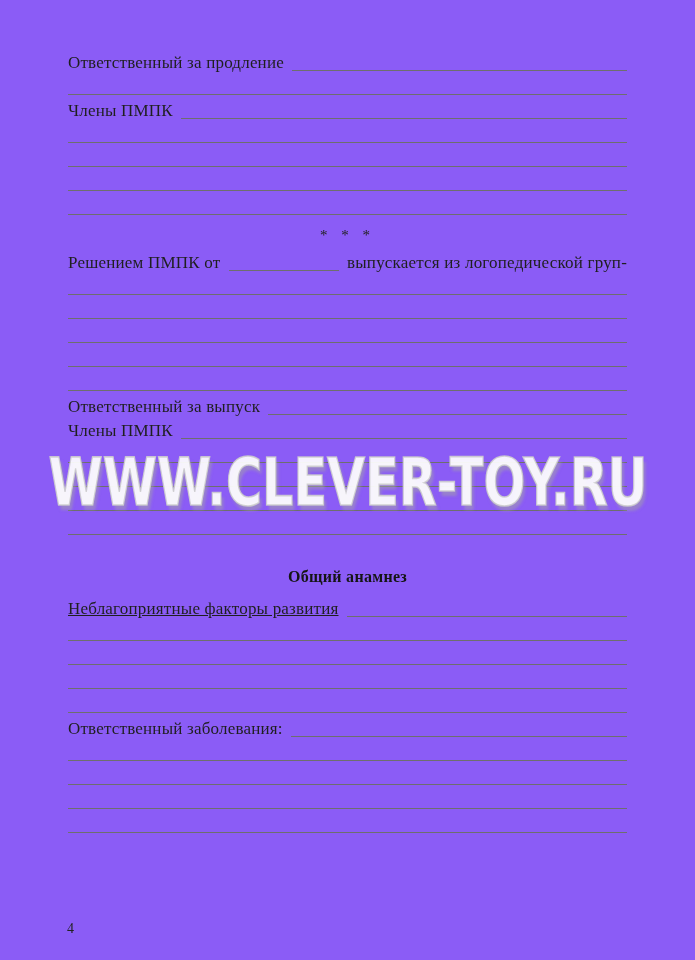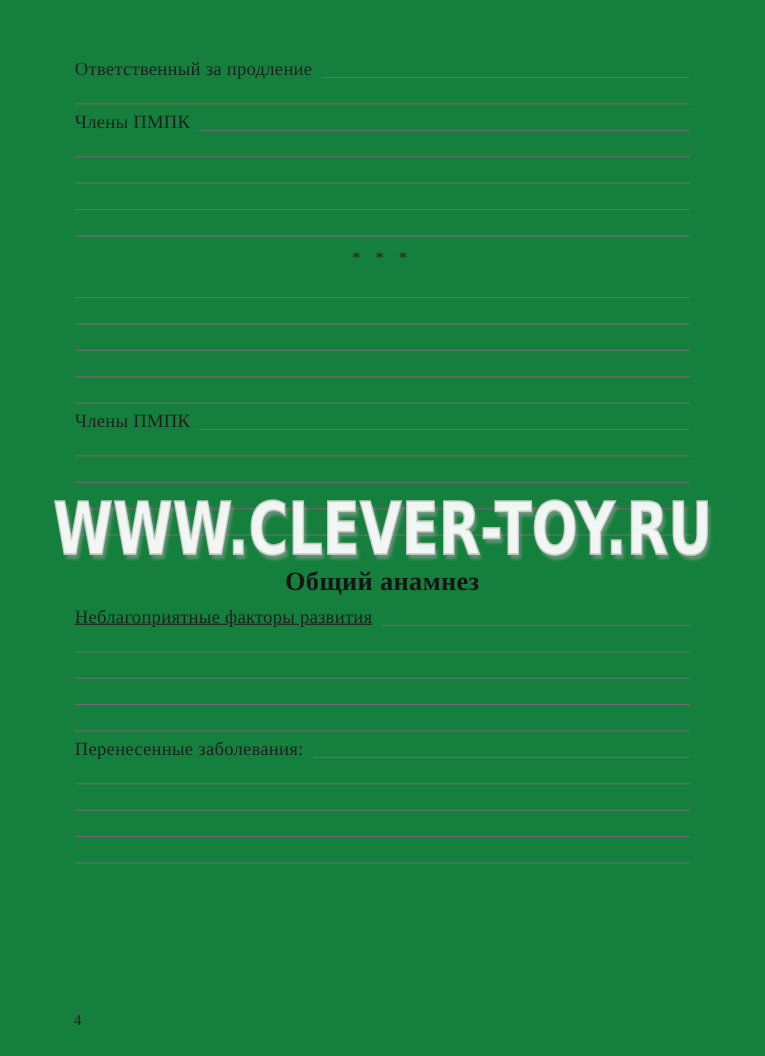--- a/index.html
+++ b/index.html
@@ -1,20 +1,20 @@
 <!DOCTYPE html>
 <html><head>
 <meta charset="utf-8">
 <style>
   html, body { margin: 0; padding: 0; background: #ffffff; }
   .page {
     position: relative;
     width: 695px;
     height: 960px;
-    background: #15803d;
+    background: #8b5cf6;
     overflow: hidden;
     font-family: "Liberation Serif", serif;
     color: #1f1f1f;
     font-size: 17px;
   }
   .content {
     position: absolute;
     left: 68px;
     right: 68px;
     top: 50px;
@@ -52,21 +52,21 @@
     font-size: 15px;
     letter-spacing: 5px;
     color: #222222;
   }
   .heading {
     margin-top: 24px;
     height: 30px;
     line-height: 30px;
     text-align: center;
     font-weight: bold;
-    font-size: 24px;
+    font-size: 16px;
     letter-spacing: 0.3px;
     color: #151515;
   }
   .after-heading { margin-top: 4px; text-decoration: underline; }
   .watermark {
     position: absolute;
     top: 442px;
     left: 50%;
     height: 80px;
     line-height: 80px;
@@ -116,37 +116,46 @@
       </div>
     <div class="row">
         <span class="fill"></span>
       </div>
     <div class="row">
         <span class="fill"></span>
       </div>
 
     <div class="divider">* * *</div>
 
-    <div class="row">
-        <span class="fill"></span>
-      </div>
-    <div class="row">
-        <span class="fill"></span>
-      </div>
-    <div class="row">
-        <span class="fill"></span>
-      </div>
-
-    <div class="row">
-        <span class="fill"></span>
-      </div>
-    <div class="row">
-        <span class="fill"></span>
-      </div>
-
+    <div class="row para">
+      <span class="label">Решением ПМПК от</span>
+      <span class="inline-fill"></span>
+      <span class="label">выпускается из логопедической груп-</span>
+    </div>
+    <div class="row">
+        <span class="fill"></span>
+      </div>
+    <div class="row">
+        <span class="fill"></span>
+      </div>
+    <div class="row">
+        <span class="fill"></span>
+      </div>
+
+    <div class="row">
+        <span class="fill"></span>
+      </div>
+    <div class="row">
+        <span class="fill"></span>
+      </div>
+
+    <div class="row">
+      <span class="label">Ответственный за выпуск</span>
+      <span class="fill"></span>
+    </div>
     <div class="row">
       <span class="label">Члены ПМПК</span>
       <span class="fill"></span>
     </div>
     <div class="row">
         <span class="fill"></span>
       </div>
     <div class="row">
         <span class="fill"></span>
       </div>
@@ -170,21 +179,21 @@
         <span class="fill"></span>
       </div>
     <div class="row">
         <span class="fill"></span>
       </div>
     <div class="row">
         <span class="fill"></span>
       </div>
 
     <div class="row">
-      <span class="label">Перенесенные заболевания:</span>
+      <span class="label">Ответственный заболевания:</span>
       <span class="fill"></span>
     </div>
     <div class="row">
         <span class="fill"></span>
       </div>
     <div class="row">
         <span class="fill"></span>
       </div>
     <div class="row">
         <span class="fill"></span>

